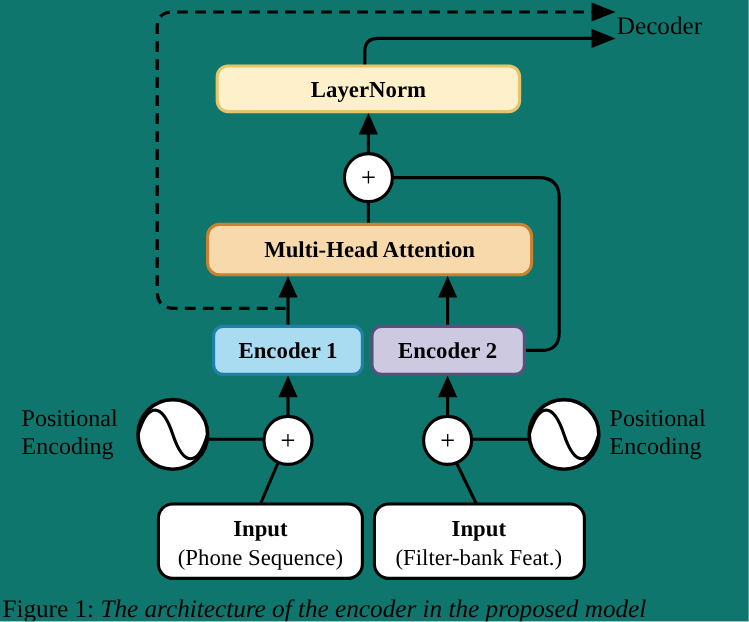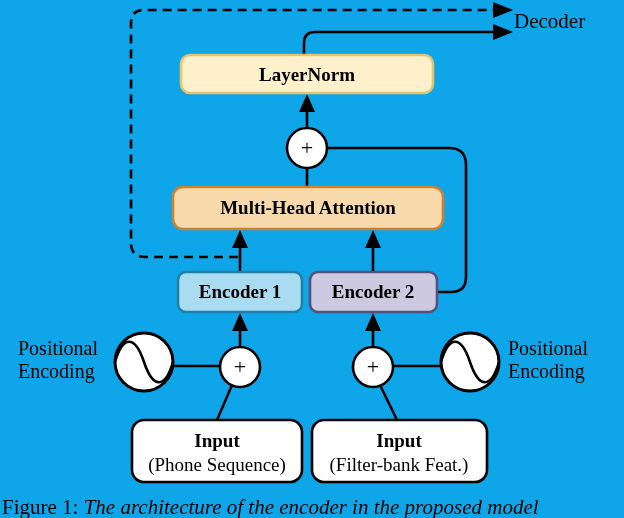--- a/index.html
+++ b/index.html
@@ -1,16 +1,16 @@
 <!DOCTYPE html>
 <html><head>
 <meta charset="utf-8">
 <style>
   html,body{margin:0;padding:0;background:#ffffff;}
-  #page{position:relative;width:624px;height:518px;background:#0ea5e9;overflow:hidden;
+  #page{position:relative;width:624px;height:518px;background:#0f766e;overflow:hidden;
         font-family:"Liberation Serif", serif;}
   svg{display:block;}
   text{fill:#000000;}
   .box-label{font-size:19px;font-weight:bold;text-anchor:middle;}
   .plain-label{font-size:20px;}
   .sub-label{font-size:19px;text-anchor:middle;}
   .decoder-label{font-size:21px;}
   .caption-text{font-size:21px;}
   .caption-italic{font-style:italic;}
   .wire{fill:none;stroke:#000;stroke-width:2.6;}

